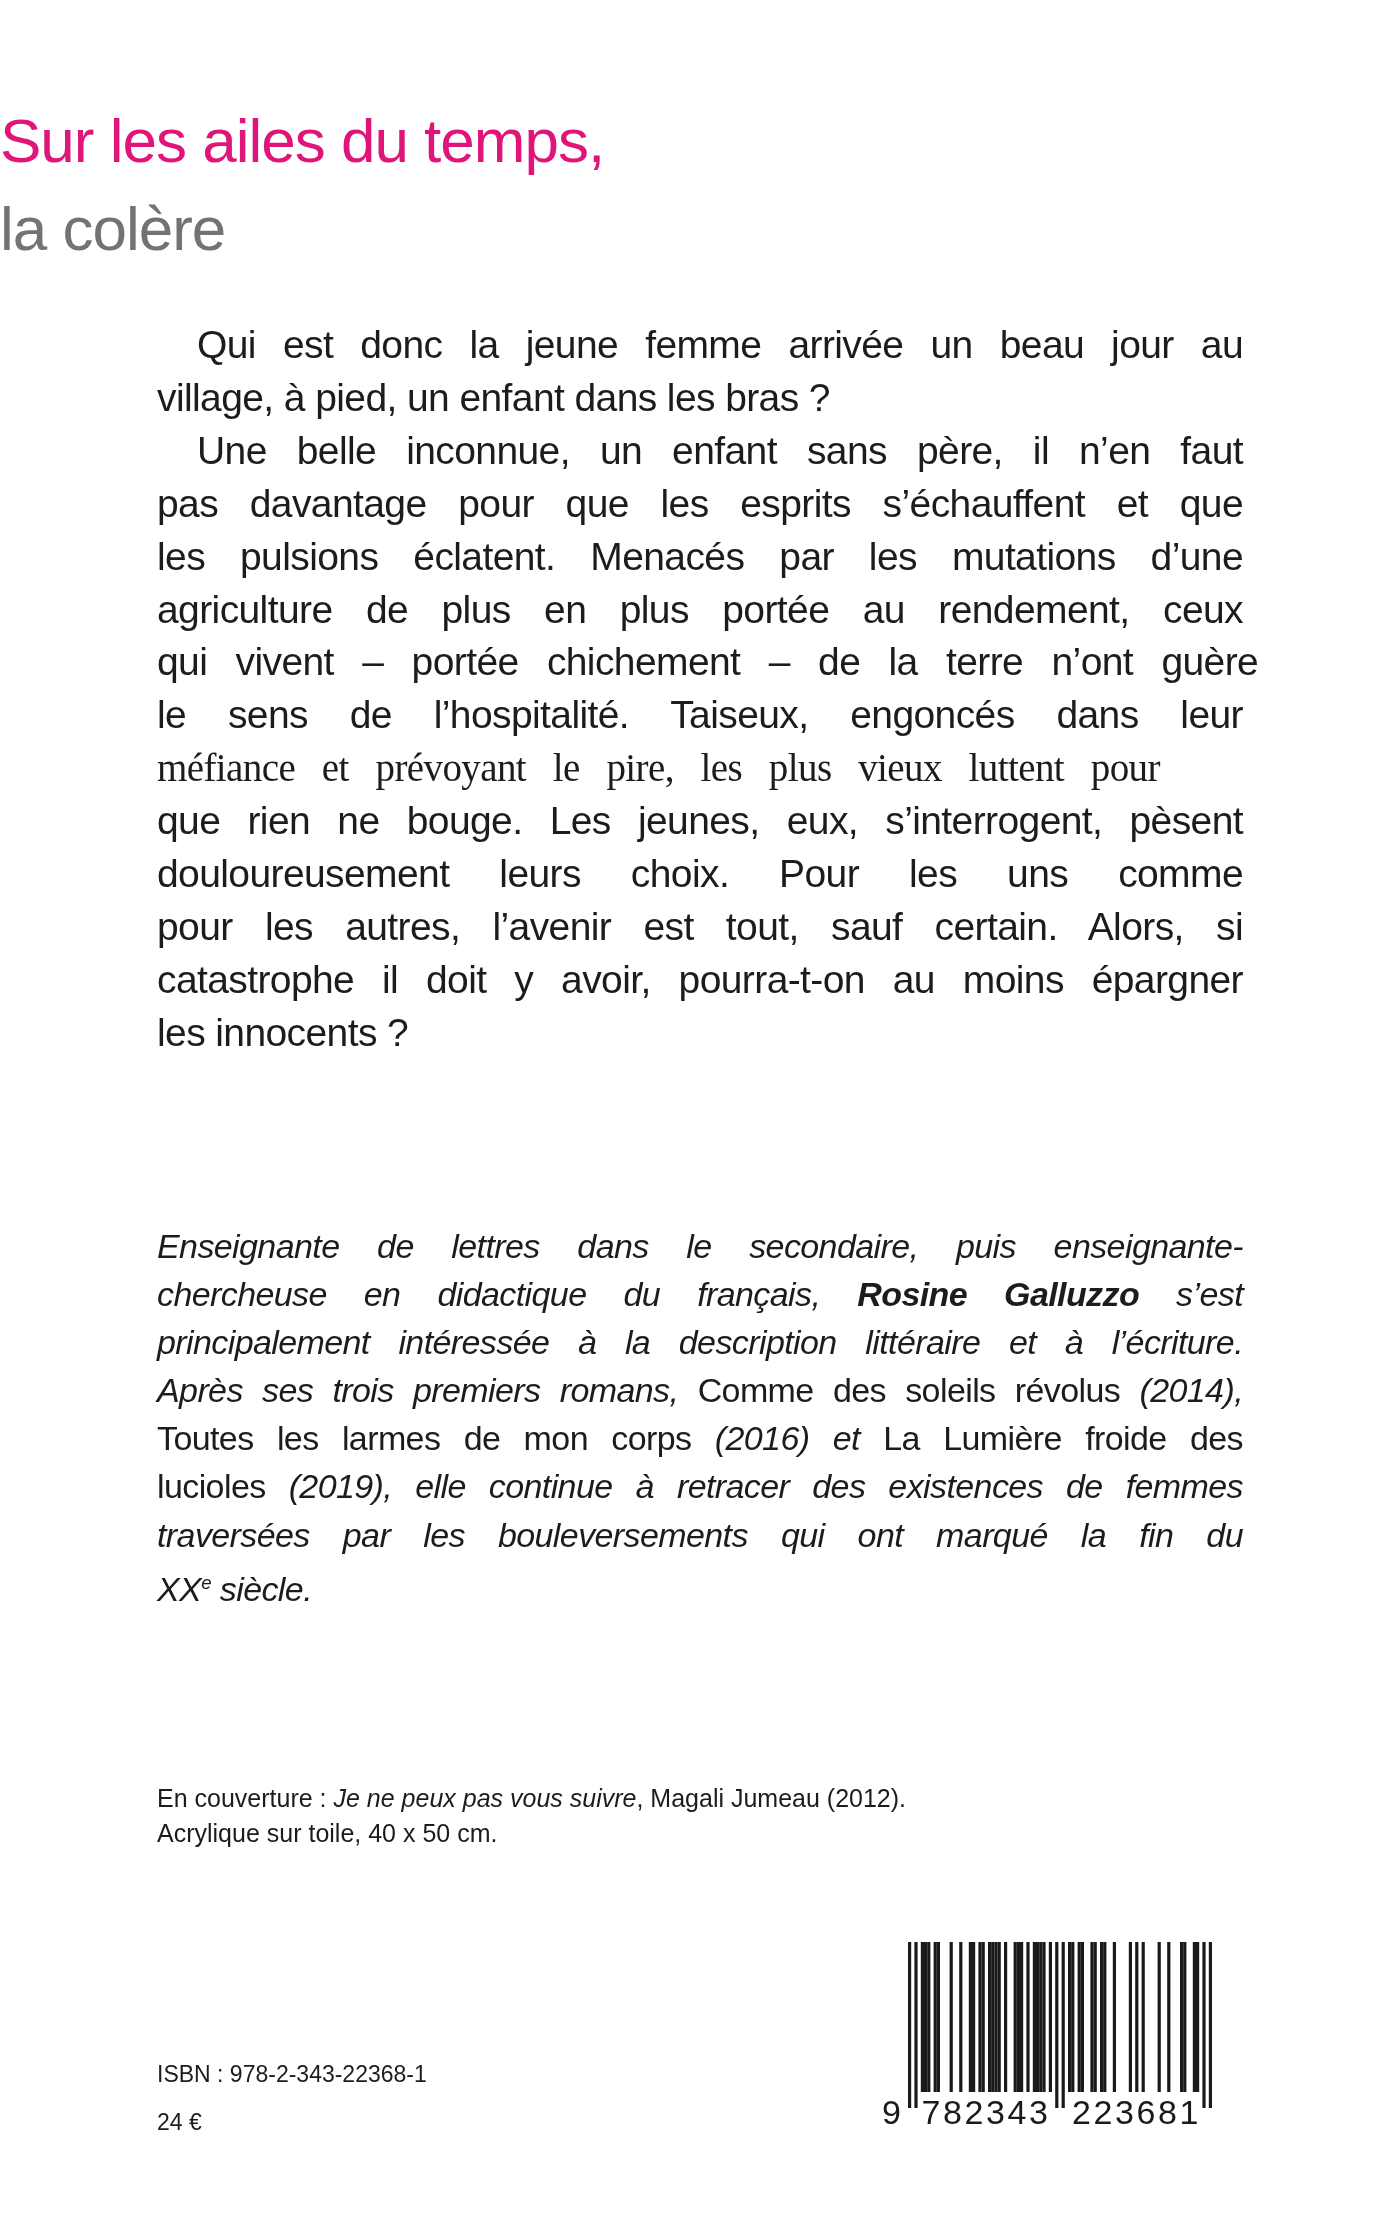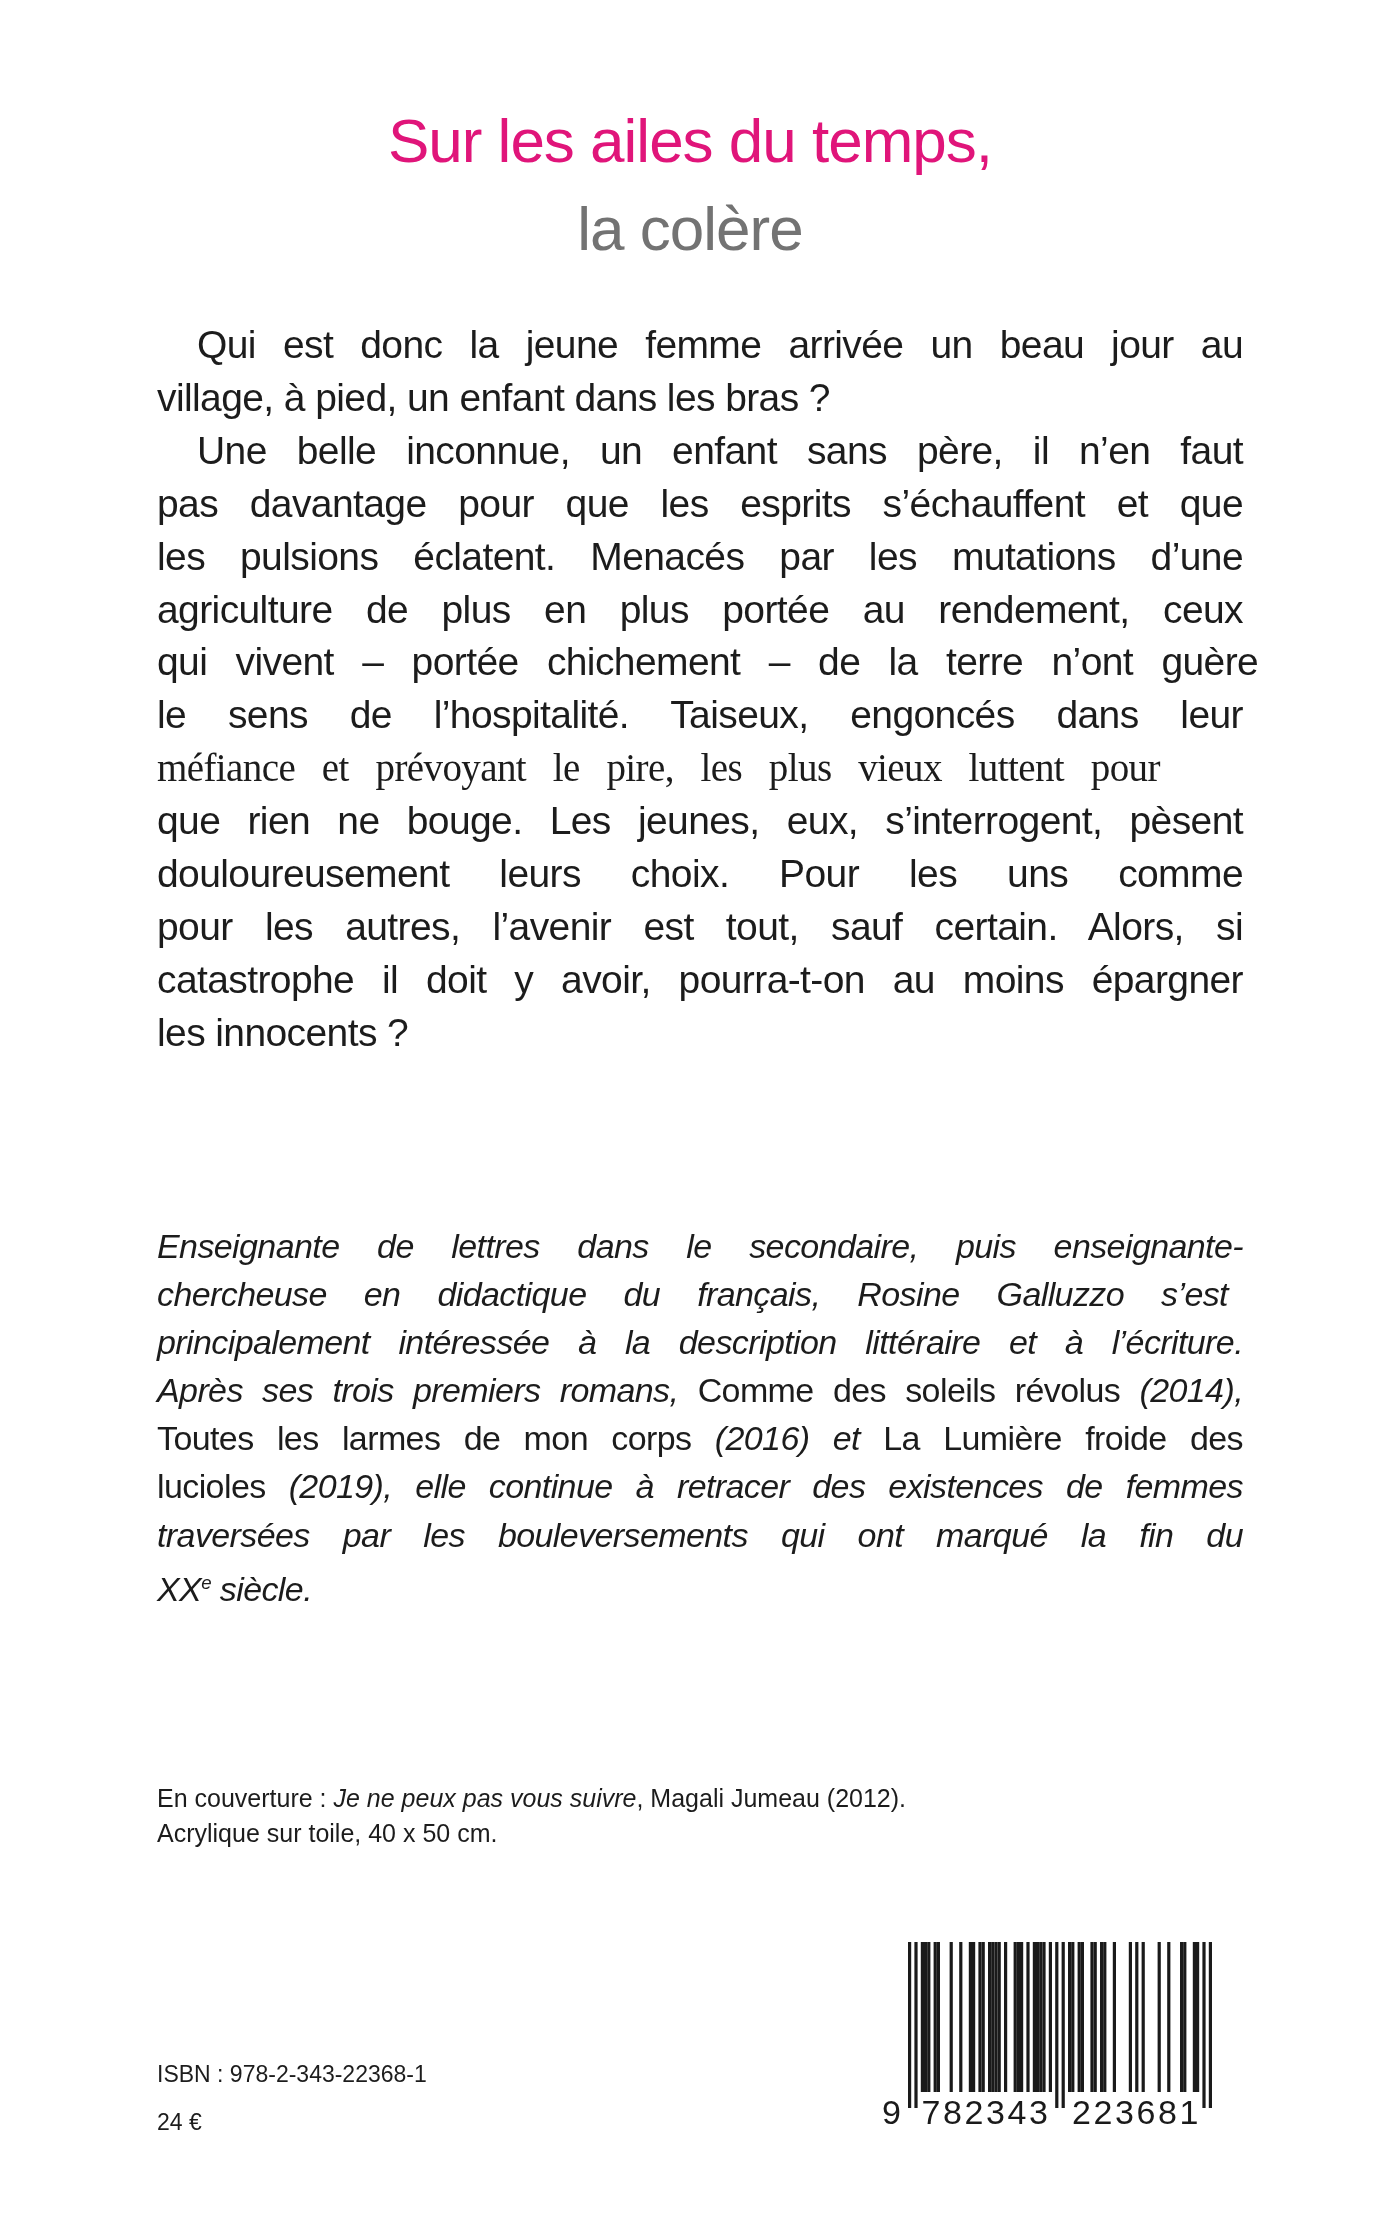--- a/index.html
+++ b/index.html
@@ -1,30 +1,30 @@
 <!DOCTYPE html>
 <html><head>
 <meta charset="utf-8">
 <style>
   html, body { margin: 0; padding: 0; background: #ffffff; }
   body { width: 1400px; height: 2230px; position: relative; overflow: hidden;
          font-family: "Liberation Sans", sans-serif; color: #1c1c1c; }
-  .title { position: absolute; left: 0; width: 1380px; text-align: center;
+  .title { position: absolute; left: 0; width: 1380px; 
            font-family: "Liberation Sans", sans-serif; font-size: 62px; letter-spacing: -1px;
            line-height: 1; white-space: nowrap; }
   .title.l1 { top: 110px; }
   .title.l2 { top: 198px; }
   .block { position: absolute; left: 157px; width: 1086px; }
   .line { display: block; white-space: nowrap; overflow: visible; }
   .line .fit { display: inline-block; transform-origin: 0 50%; white-space: pre; }
   #blurb { top: 319px; font-size: 39px; line-height: 52.9px; letter-spacing: -0.6px; }
   #bio { top: 1222px; font-size: 34px; line-height: 48.1px; letter-spacing: -0.6px; }
   .i { font-style: italic; margin-top: 44px; }
   .n { font-style: normal; }
-  .b { font-weight: normal; font-style: italic; }
+  .b { font-weight: bold; font-style: italic; }
   .sup { font-size: 0.55em; vertical-align: 0.65em; font-style: italic; }
   #credits { position: absolute; left: 157px; top: 1781px; font-size: 25px; line-height: 35px; white-space: nowrap; }
   #isbn-block { position: absolute; left: 157px; top: 2050px; font-size: 23px; line-height: 48px; white-space: nowrap; }
   #barcode { position: absolute; left: 880px; top: 1942px; width: 362px; height: 190px; }
   #barcode svg { display: block; }
 </style>
 </head>
 <body>
 
 <div>

